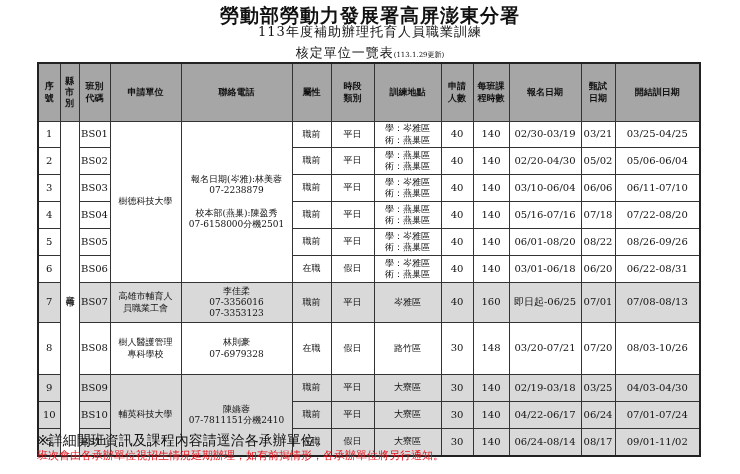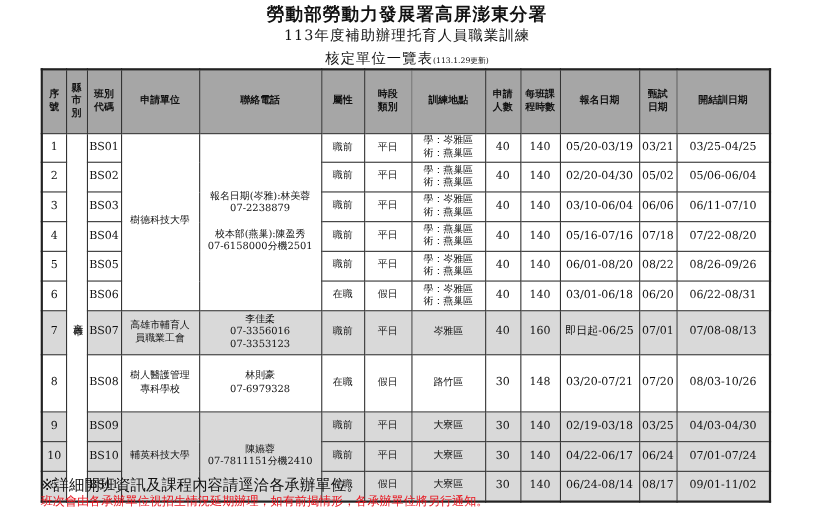--- a/index.html
+++ b/index.html
@@ -1,19 +1,19 @@
 <!DOCTYPE html>
 <html><head>
 <meta charset="utf-8">
 <style>
   html, body { margin:0; padding:0; background:#ffffff; }
   body { width:740px; height:474px; position:relative; overflow:hidden;
          font-family:"DejaVu Serif","Liberation Serif",serif; color:#111; }
   .title1 { position:absolute; left:0; top:3px; width:740px; text-align:center;
-            font-size:16px; font-weight:bold; letter-spacing:1px; }
+            font-size:19px; font-weight:bold; letter-spacing:1px; }
   .title2 { position:absolute; left:0; top:23px; width:740px; text-align:center;
             font-size:13px; letter-spacing:1px; }
   .title3 { position:absolute; left:0; top:44px; width:740px; text-align:center;
             font-size:13px; letter-spacing:1px; }
   .title3 .sub { font-size:7px; letter-spacing:0; }
   table.main { position:absolute; left:37px; top:62px; border-collapse:collapse;
                table-layout:fixed; width:662px; border:2px solid #222; }
   table.main th, table.main td { border:1px solid #333; text-align:center;
                vertical-align:middle; font-size:9px; padding:0; overflow:hidden; line-height:1.25; }
   table.main th { background:#a6a6a6; font-weight:bold; height:57px; font-size:9px; }
@@ -78,21 +78,21 @@
         <td class="num">1</td>
         <td rowspan="11" class="white"><span class="county">高雄市</span></td>
         <td class="num">BS01</td>
         <td rowspan="6">樹德科技大學</td>
         <td rowspan="6"><span>報名日期(岑雅):林美蓉</span><br><span>07-2238879</span><br><span></span><br><span>校本部(燕巢):陳盈秀</span><br><span>07-6158000分機2501</span></td>
         <td>職前</td>
         <td>平日</td>
         <td class="loc"><span>學：岑雅區</span><br><span>術：燕巢區</span></td>
         <td class="num">40</td>
         <td class="num">140</td>
-        <td class="num">05/20-03/19</td>
+        <td class="num">02/30-03/19</td>
         <td class="num">03/21</td>
         <td class="num">03/25-04/25</td>
       </tr>
       <tr class="r2">
         <td class="num">2</td>
         <td class="num">BS02</td>
         <td>職前</td>
         <td>平日</td>
         <td class="loc"><span>學：燕巢區</span><br><span>術：燕巢區</span></td>
         <td class="num">40</td>

